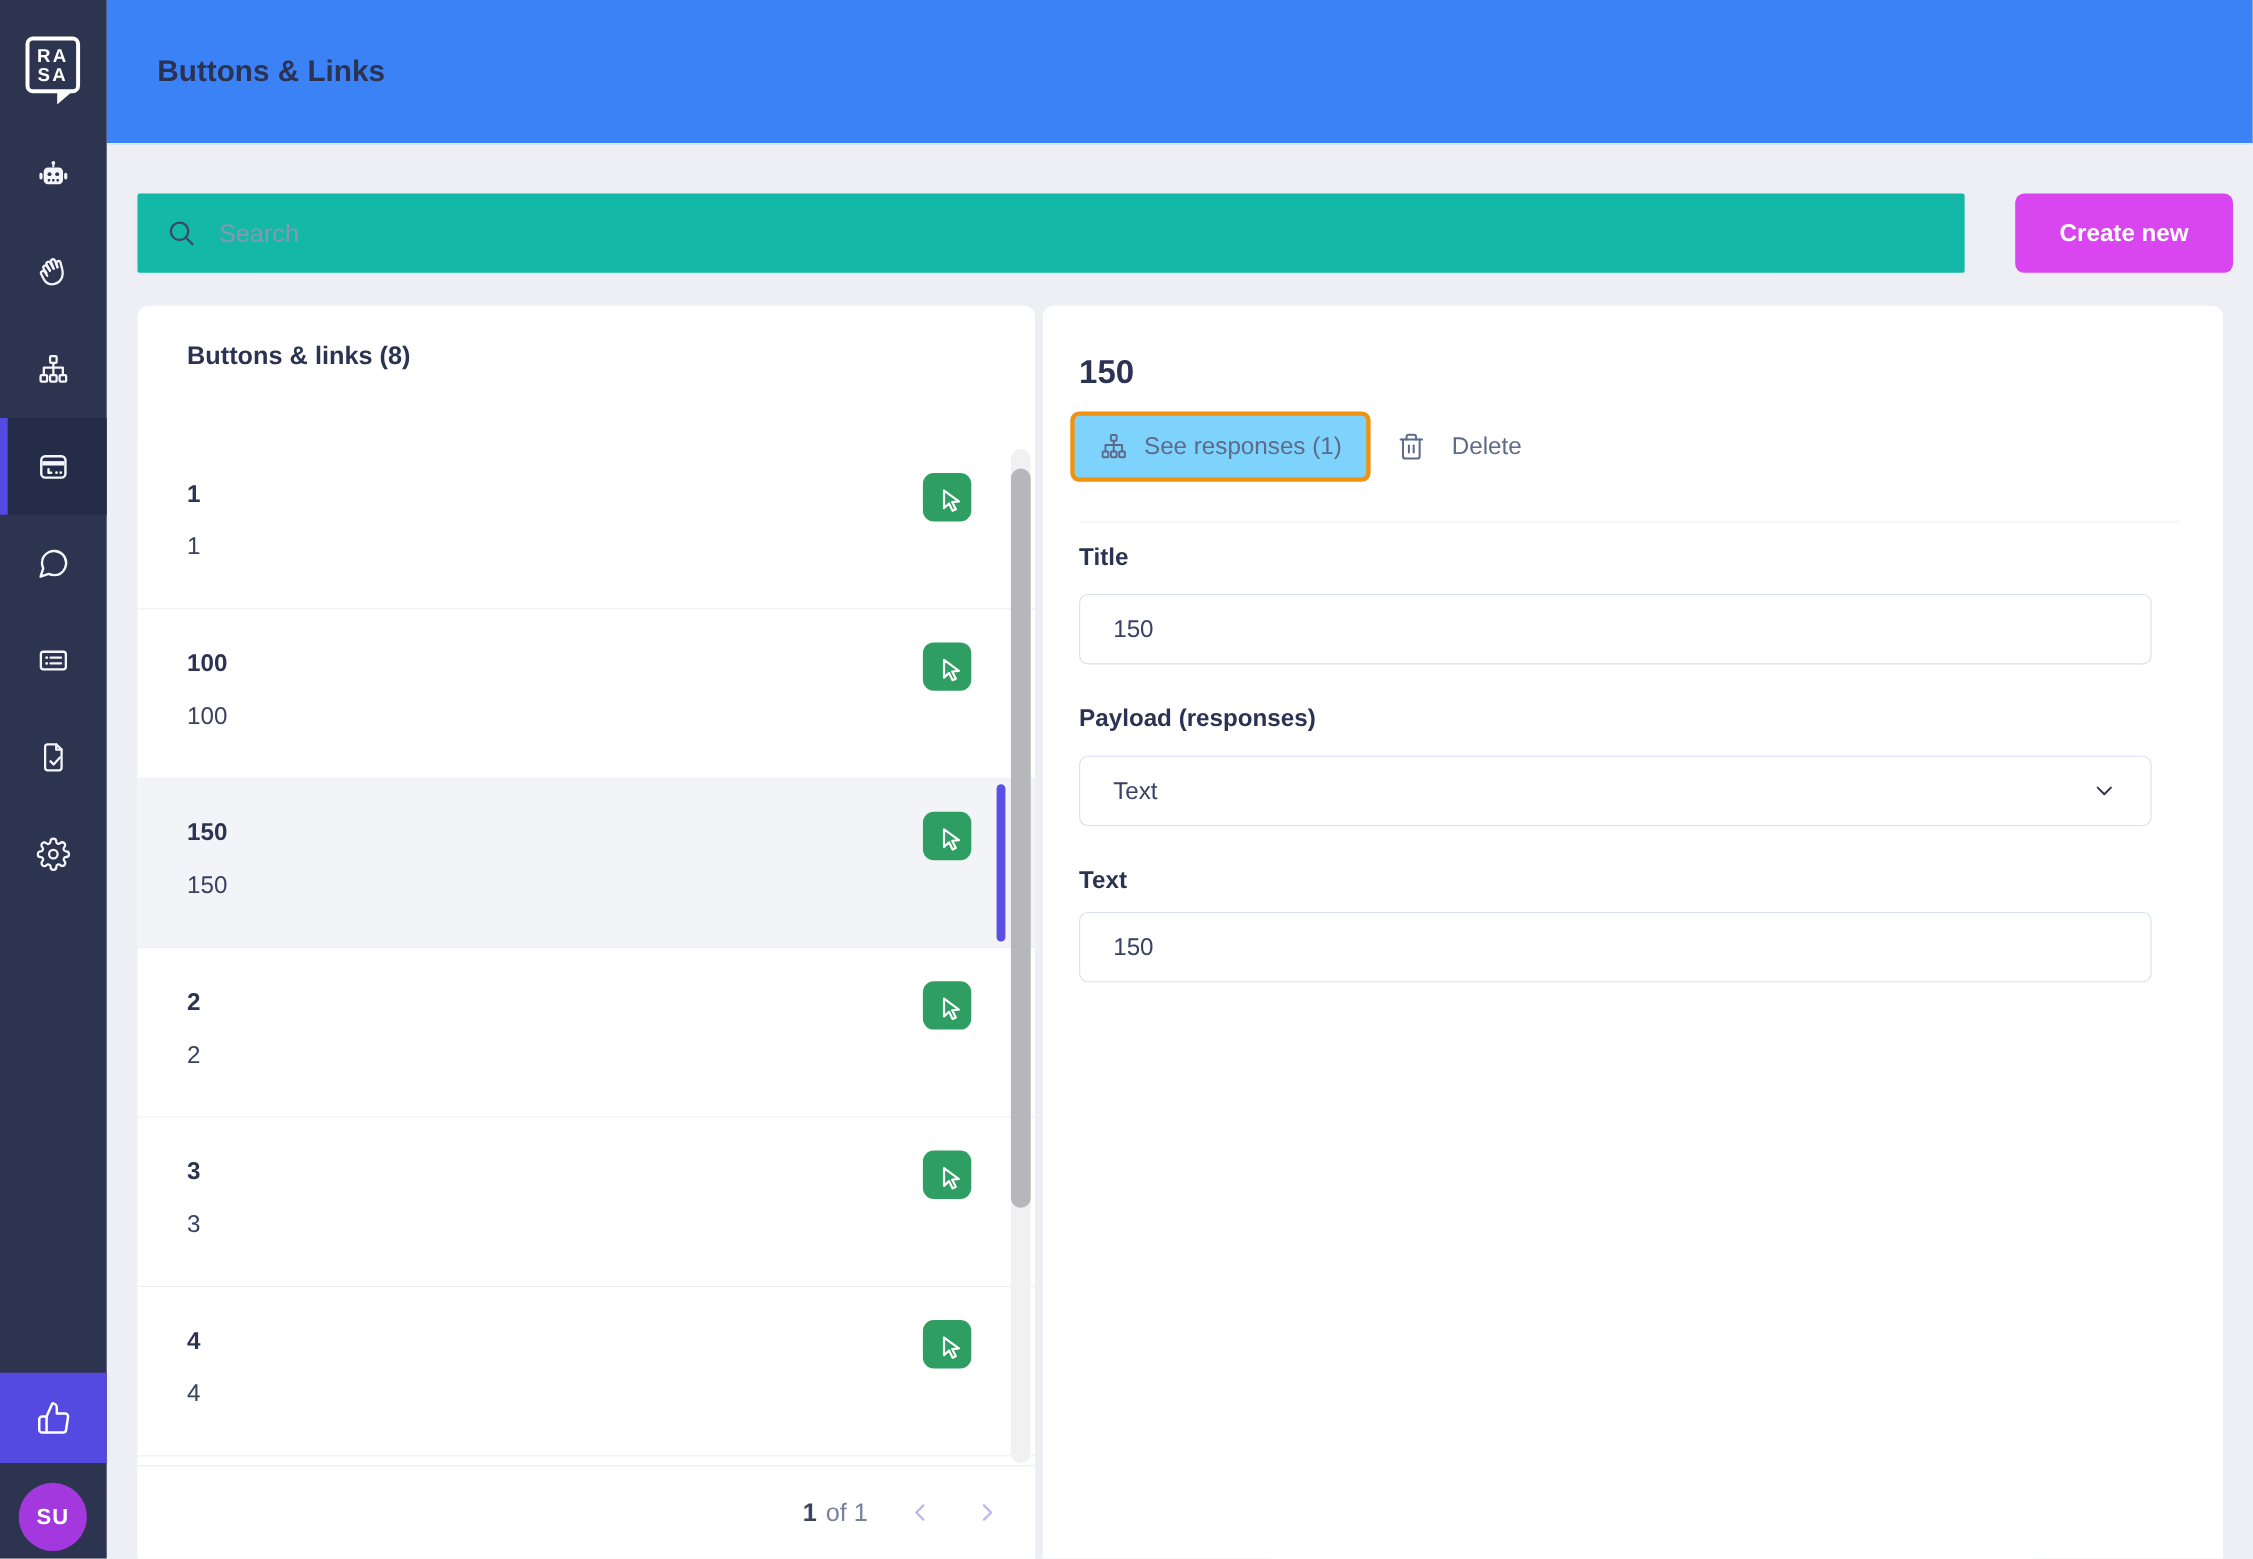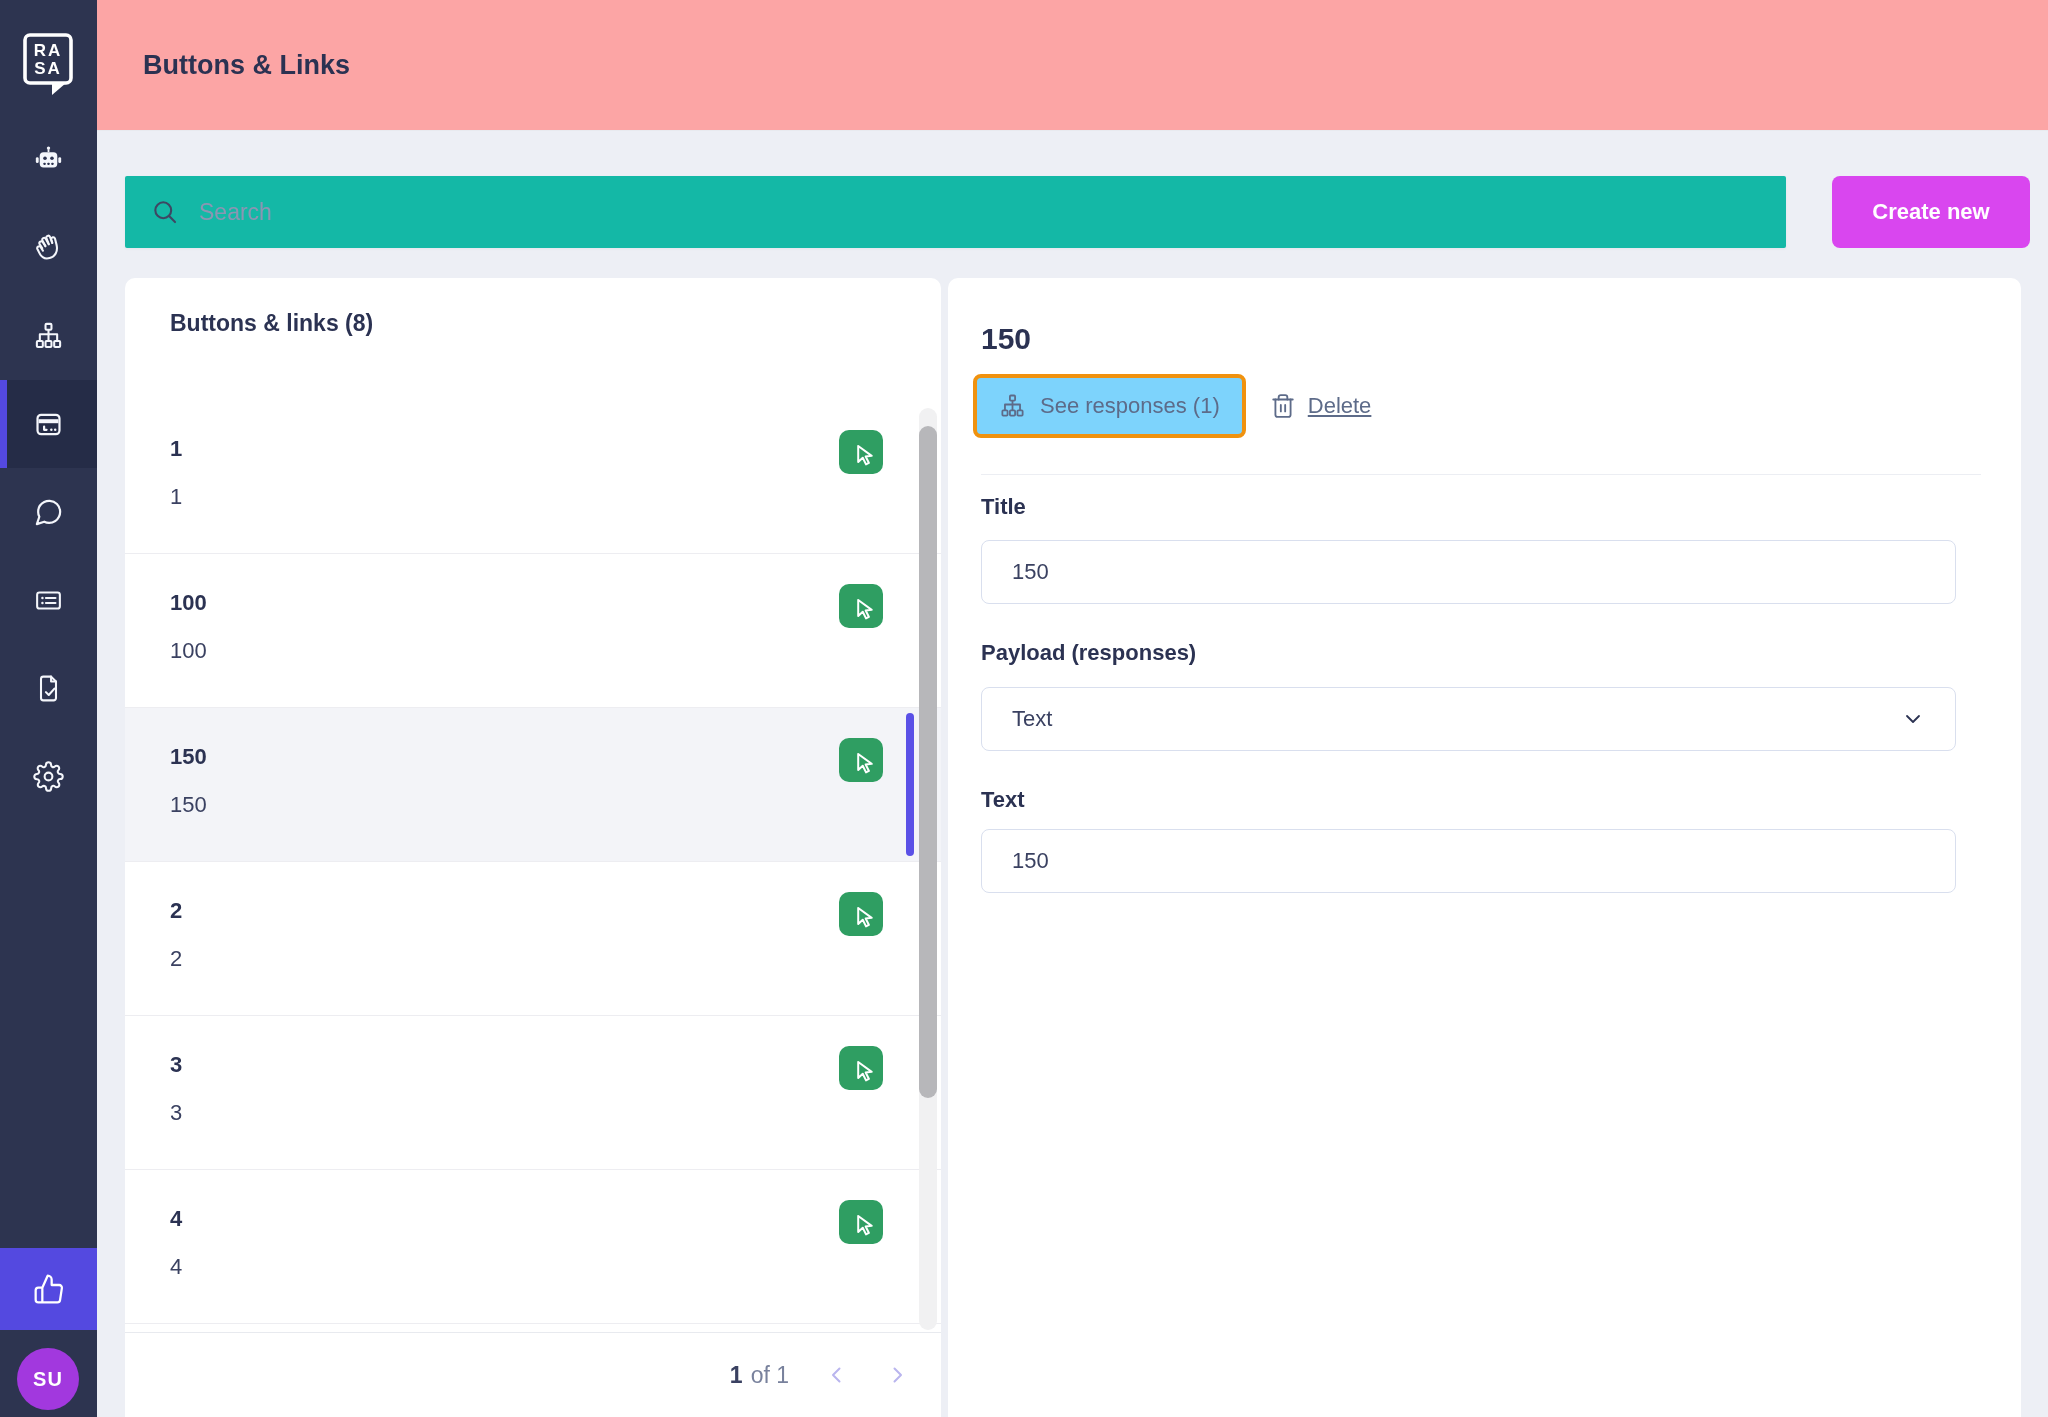--- a/index.html
+++ b/index.html
@@ -18,21 +18,21 @@
   .logo { position:absolute; top:32px; left:22px; width:52px; height:66px; }
   .nav-item { position:absolute; left:0; width:97px; height:88px; display:flex; align-items:center; justify-content:center; color:#f4f6fb; cursor:pointer; }
   .nav-item svg { width:31px; height:31px; }
   .nav-item.active { background:#252c47; }
   .nav-item.active::before { content:""; position:absolute; left:0; top:0; bottom:0; width:7px; background:#5449e0; }
   .thumbs-block { position:absolute; left:0; top:1248px; width:97px; height:82px; background:#5449e0; display:flex; align-items:center; justify-content:center; color:#fff; cursor:pointer; }
   .thumbs-block svg { width:32px; height:32px; }
   .avatar { position:absolute; left:17px; top:1348px; width:62px; height:62px; border-radius:50%; background:#a238de; color:#fff; font-size:20px; font-weight:bold; display:flex; align-items:center; justify-content:center; letter-spacing:1px; cursor:pointer; }
 
   
-  .header { position:absolute; left:97px; top:0; right:0; height:131px; background:#fca5a5; border-bottom:1px solid #e8eaef; }
+  .header { position:absolute; left:97px; top:0; right:0; height:131px; background:#3b82f6; border-bottom:1px solid #e8eaef; }
   .page-title { position:absolute; left:46px; top:0; height:100%; display:flex; align-items:center; font-size:27px; font-weight:bold; color:#2b3252; }
 
   
   .searchbar { position:absolute; left:125px; top:176px; width:1661px; height:72px; background:#14b8a6; border-radius:2px; display:flex; align-items:center; padding-left:26px; box-shadow:0 1px 3px rgba(40,50,90,0.05); }
   .searchbar svg { width:28px; height:28px; color:#3e4763; flex:0 0 auto; }
   .searchbar input { border:none; outline:none; flex:1; margin-left:20px; font-size:23px; color:#2b3252; font-family:inherit; background:transparent; }
   .searchbar input::placeholder { color:#8b96b2; }
   .create-btn { position:absolute; left:1832px; top:176px; width:198px; height:72px; background:#d946ef; color:#fff; border:none; border-radius:8px; font-size:22px; font-weight:bold; font-family:inherit; cursor:pointer; }
 
   
@@ -53,21 +53,21 @@
   .page-ind .cur { color:#3a4161; font-weight:bold; margin-right:8px; }
   .pager-btn { color:#b9b5ee; cursor:pointer; display:flex; }
   .pager-btn svg { width:24px; height:24px; }
 
   
   .detail-card { position:absolute; left:948px; top:278px; right:27px; bottom:0; background:#fff; border-radius:10px 10px 0 0; }
   .detail-title { position:absolute; left:33px; top:44px; font-size:30px; font-weight:bold; color:#2b3252; }
   .actions { position:absolute; left:25px; top:95px; height:66px; display:flex; align-items:center; }
   .see-btn { display:flex; align-items:center; gap:14px; height:64px; padding:0 22px; background:#7dd3fc; border:4px solid #f0920f; border-radius:8px; color:#5d6b89; font-size:22px; font-family:inherit; cursor:pointer; }
   .see-btn svg { width:27px; height:27px; }
-  .delete-btn { display:flex; align-items:center; gap:12px; margin-left:24px; color:#5d6b89; font-size:22px; background:none; border:none; font-family:inherit; cursor:pointer;text-decoration:underline; }
+  .delete-btn { display:flex; align-items:center; gap:24px; margin-left:24px; color:#5d6b89; font-size:22px; background:none; border:none; font-family:inherit; cursor:pointer; }
   .delete-btn svg { width:26px; height:26px; }
   .divider { position:absolute; left:33px; right:40px; top:196px; height:1px; background:#eceef3; }
   .field-label { position:absolute; left:33px; font-size:22px; font-weight:bold; color:#2b3252; }
   .lbl-title { top:216px; }
   .lbl-payload { top:362px; }
   .lbl-text { top:509px; }
   .text-input { position:absolute; left:33px; width:975px; height:64px; border:1.5px solid #d9dfee; border-radius:8px; padding:0 30px; font-size:22px; color:#3a4161; font-family:inherit; outline:none; background:#fff; }
   .inp-title { top:262px; }
   .inp-text { top:551px; }
   .select-box { position:absolute; left:33px; top:409px; width:975px; height:64px; border:1.5px solid #d9dfee; border-radius:8px; padding:0 30px; display:flex; align-items:center; justify-content:space-between; font-size:22px; color:#3a4161; background:#fff; cursor:pointer; }

